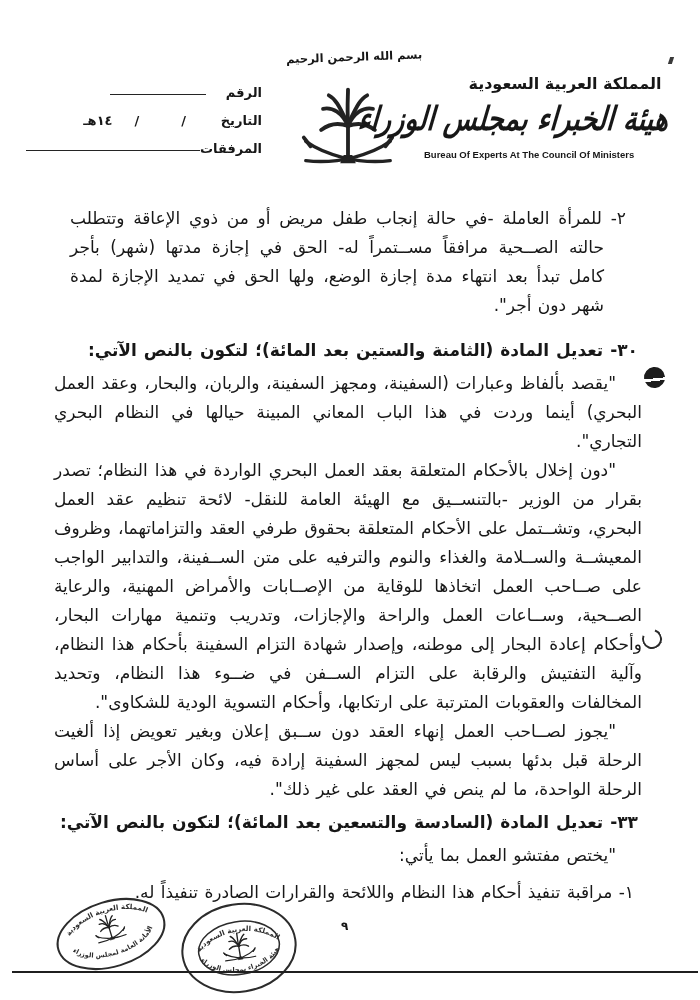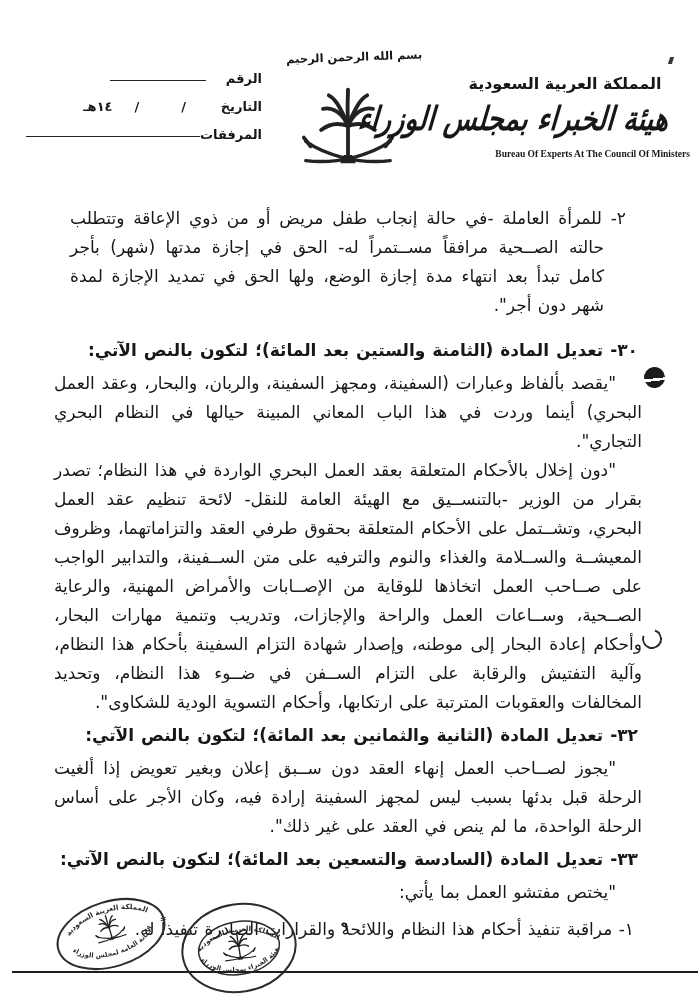--- a/index.html
+++ b/index.html
@@ -2,21 +2,21 @@
 <html lang="ar"><head>
 <meta charset="utf-8">
 <style>
   html,body{margin:0;padding:0;background:#e8e8e8;}
   .page{
     position:relative;width:700px;height:1000px;margin:0 auto;
     background:#ffffff;overflow:hidden;color:#171717;
     font-family:"DejaVu Sans",sans-serif;
   }
   
-  .fields{position:absolute;top:64px;left:26px;width:236px;direction:rtl;font-size:13px;font-weight:bold;}
+  .fields{position:absolute;top:78px;left:26px;width:236px;direction:rtl;font-size:13px;font-weight:bold;}
   .field-row{display:flex;align-items:center;height:28px;}
   .field-label{flex:0 0 56px;white-space:nowrap;}
   .field-line{border-bottom:1.6px solid #242424;height:1px;margin-top:4px;}
   .line-num{width:96px;}
   .line-att{width:176px;}
   .date-cells{display:flex;align-items:center;direction:rtl;}
   .date-slash{margin:0 20px 0 22px;font-weight:bold;}
   .date-year{font-weight:bold;}
   .bismillah{
     position:absolute;top:50px;left:286px;width:124px;text-align:center;
@@ -26,22 +26,22 @@
   .kingdom{
     position:absolute;top:74px;left:438px;width:254px;text-align:center;
     font-size:16px;font-weight:bold;letter-spacing:1px;direction:rtl;white-space:nowrap;
   }
   .bureau-callig{
     position:absolute;top:90px;left:410px;width:284px;height:58px;line-height:58px;
     font-size:33px;font-weight:bold;font-style:italic;text-align:center;direction:rtl;
     white-space:nowrap;transform:scaleX(0.82) skewX(-6deg);transform-origin:center;
   }
   .bureau-en{
-    position:absolute;top:149px;left:424px;width:266px;text-align:right;
-    font-size:9.5px;font-weight:bold;font-family:Liberation Serif, serif;white-space:nowrap;
+    position:absolute;top:149px;left:424px;width:266px;text-align:left;
+    font-size:9.5px;font-weight:bold;font-family:Liberation Sans, sans-serif;white-space:nowrap;
   }
   
   .body-text{
     position:absolute;top:188px;right:58px;width:588px;direction:rtl;
     text-align:justify;font-size:17px;line-height:29px;word-spacing:1px;
   }
   .p-item{padding-right:22px;text-indent:-22px;margin:16px;}
   .p-head{font-weight:bold;margin:4px;}
   .p-quote{text-indent:26px;margin:0;}
   .p-sub{margin:8px;}
@@ -118,21 +118,20 @@
 
   <div class="kingdom">المملكة العربية السعودية</div>
   <div class="bureau-callig">هيئة الخبراء بمجلس الوزراء</div>
   <div class="bureau-en">Bureau Of Experts At The Council Of Ministers</div>
 
   <div class="body-text">
     <p class="p-item">٢- للمرأة العاملة -في حالة إنجاب طفل مريض أو من ذوي الإعاقة وتتطلب حالته الصــحية مرافقاً مســتمراً له- الحق في إجازة مدتها (شهر) بأجر كامل تبدأ بعد انتهاء مدة إجازة الوضع، ولها الحق في تمديد الإجازة لمدة شهر دون أجر".</p>
     <p class="p-head">٣٠- تعديل المادة (الثامنة والستين بعد المائة)؛ لتكون بالنص الآتي:</p>
     <p class="p-quote">"يقصد بألفاظ وعبارات (السفينة، ومجهز السفينة، والربان، والبحار، وعقد العمل البحري) أينما وردت في هذا الباب المعاني المبينة حيالها في النظام البحري التجاري".</p>
     <p class="p-quote">"دون إخلال بالأحكام المتعلقة بعقد العمل البحري الواردة في هذا النظام؛ تصدر بقرار من الوزير -بالتنســيق مع الهيئة العامة للنقل- لائحة تنظيم عقد العمل البحري، وتشــتمل على الأحكام المتعلقة بحقوق طرفي العقد والتزاماتهما، وظروف المعيشــة والســلامة والغذاء والنوم والترفيه على متن الســفينة، والتدابير الواجب على صــاحب العمل اتخاذها للوقاية من الإصــابات والأمراض المهنية، والرعاية الصــحية، وســاعات العمل والراحة والإجازات، وتدريب وتنمية مهارات البحار، وأحكام إعادة البحار إلى موطنه، وإصدار شهادة التزام السفينة بأحكام هذا النظام، وآلية التفتيش والرقابة على التزام الســفن في ضــوء هذا النظام، وتحديد المخالفات والعقوبات المترتبة على ارتكابها، وأحكام التسوية الودية للشكاوى".</p>
-    <p class="p-head">٣٢- تعديل المادة (الثانية والثمانين بعد المائة)؛ لتكون بالنص الآتي:</p>
     <p class="p-quote">"يجوز لصــاحب العمل إنهاء العقد دون ســبق إعلان وبغير تعويض إذا ألغيت الرحلة قبل بدئها بسبب ليس لمجهز السفينة إرادة فيه، وكان الأجر على أساس الرحلة الواحدة، ما لم ينص في العقد على غير ذلك".</p>
     <p class="p-head">٣٣- تعديل المادة (السادسة والتسعين بعد المائة)؛ لتكون بالنص الآتي:</p>
     <p class="p-quote">"يختص مفتشو العمل بما يأتي:</p>
     <p class="p-sub">١- مراقبة تنفيذ أحكام هذا النظام واللائحة والقرارات الصادرة تنفيذاً له.</p>
   </div>
 
   <div class="mark-a"></div>
   <div class="mark-b"></div>
 
   <div class="page-num">٩</div>

